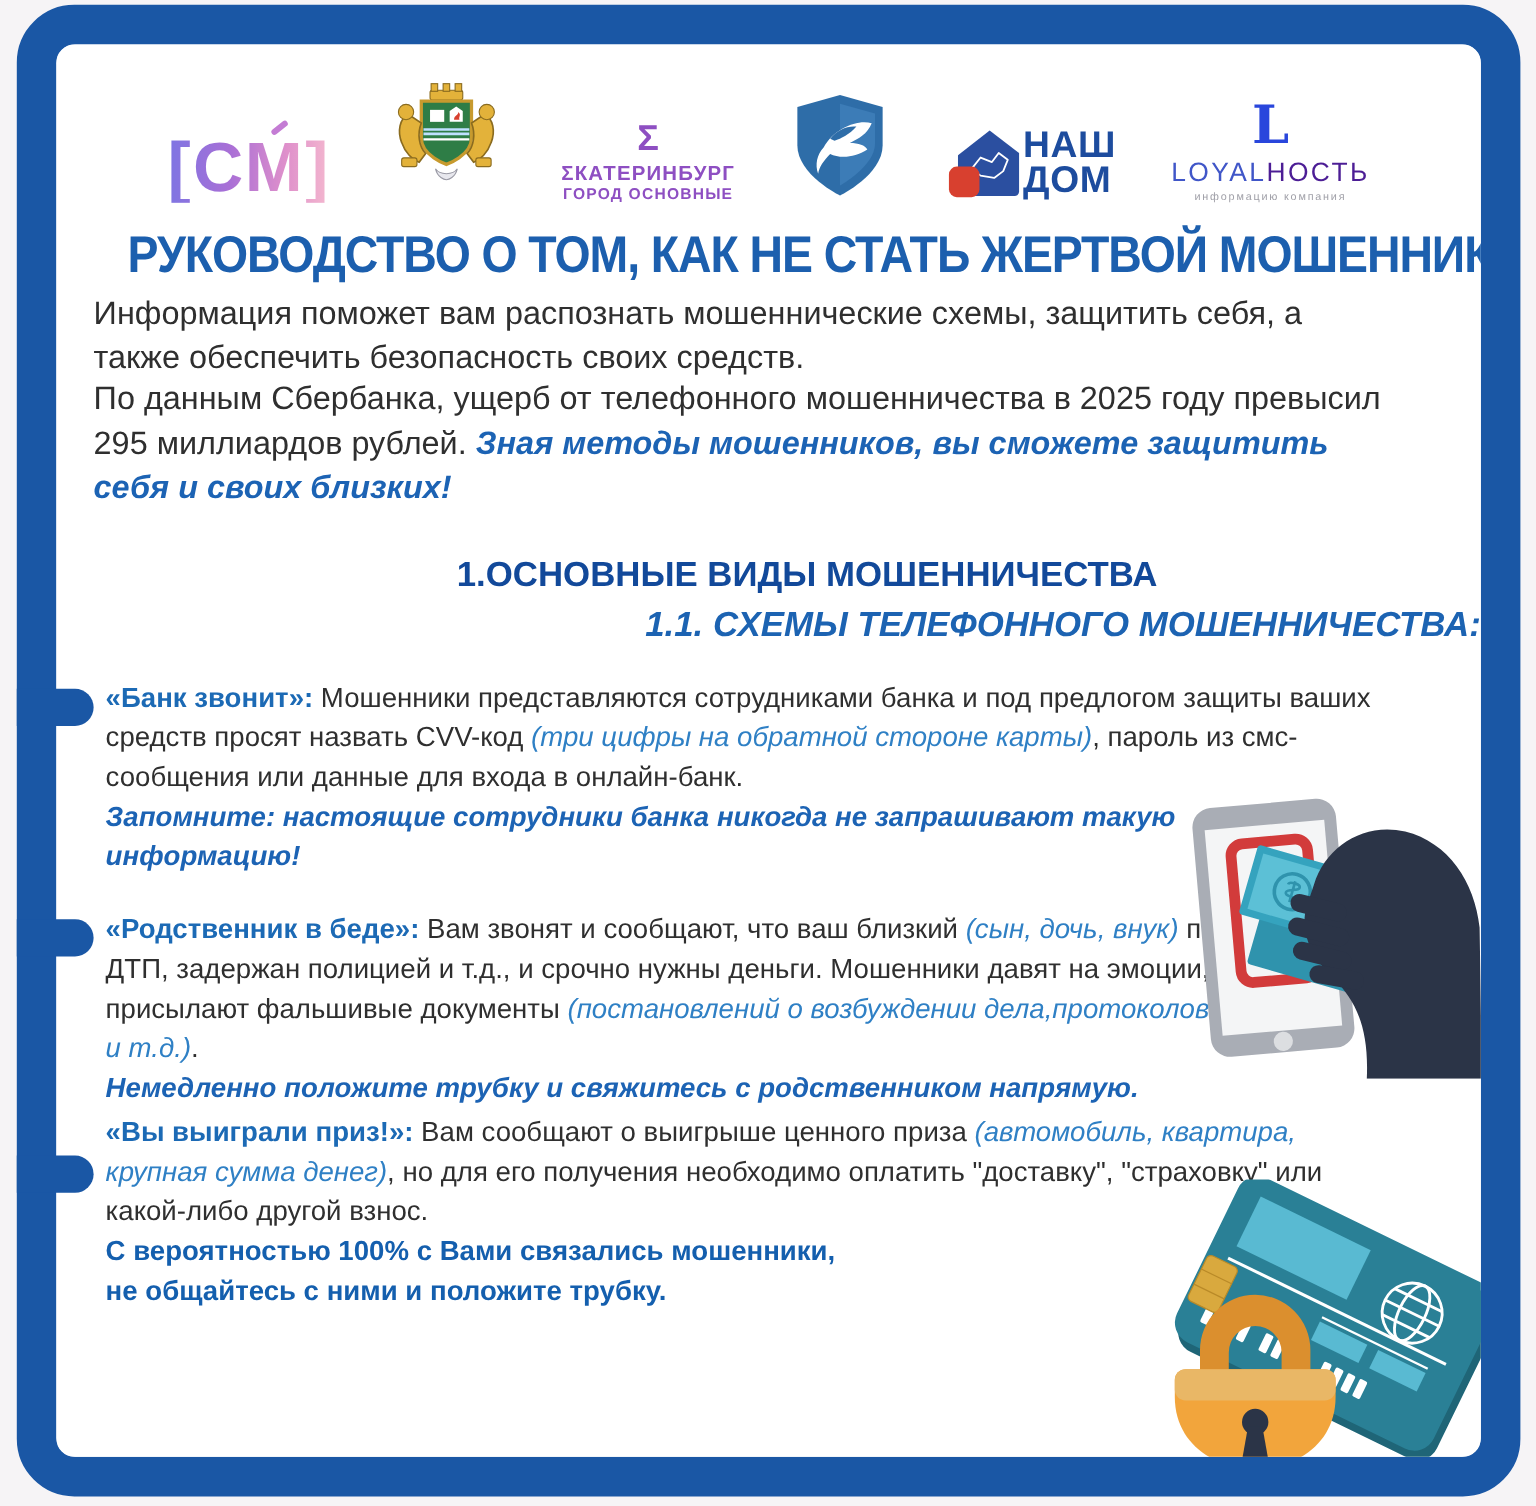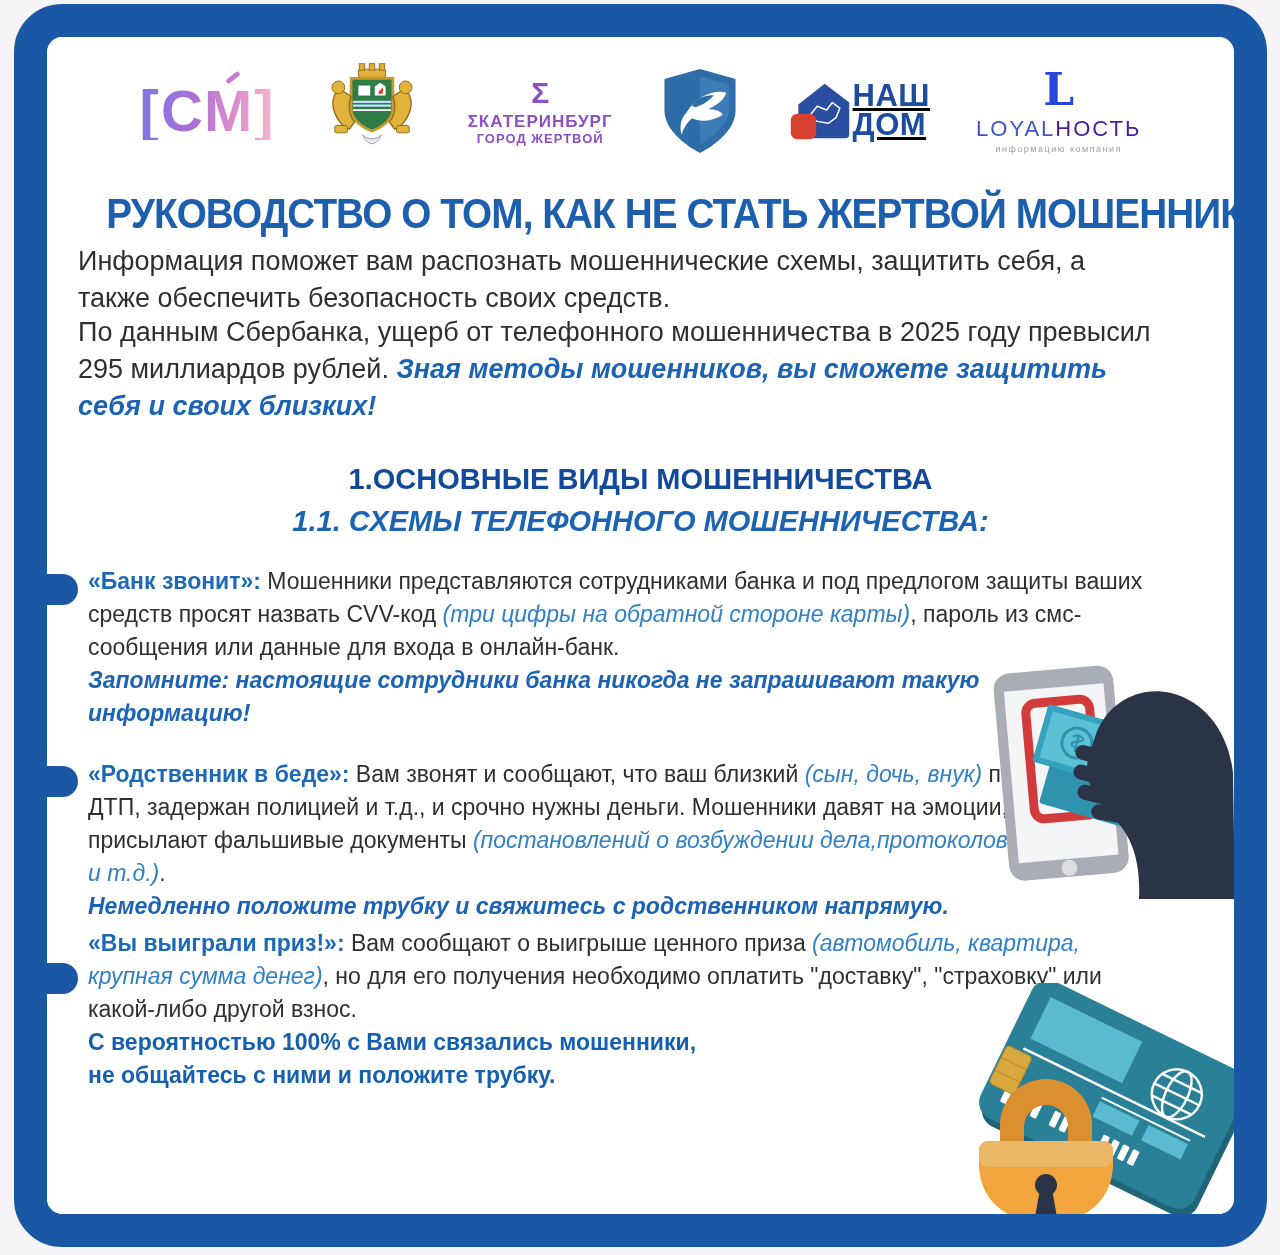--- a/index.html
+++ b/index.html
@@ -12,49 +12,49 @@
   .frame{
     position:absolute;left:14px;top:4px;width:1253px;height:1243px;
     box-sizing:border-box;border:33px solid #1a57a5;border-radius:48px;
     background:#ffffff;
   }
   .content{
     position:absolute;inset:0;overflow:hidden;border-radius:16px;background:#ffffff;
   }
   
   .logos{position:absolute;top:16px;left:0;right:0;height:116px;
-    display:flex;justify-content:center;align-items:center;gap:46px;}
+    display:flex;justify-content:center;align-items:flex-end;gap:46px;}
   .logo-sm{position:relative;font-size:58px;font-weight:800;letter-spacing:2px;
     background:linear-gradient(92deg,#7d75e3 0%,#a96fd6 38%,#df90cb 72%,#f5bacf 100%);
     -webkit-background-clip:text;background-clip:text;color:transparent;line-height:1;}
   .sm-accent{position:absolute;top:-7px;left:63%;width:16px;height:5px;border-radius:3px;
     background:#c47cd4;transform:rotate(-38deg);}
   .logo-ekb{display:flex;flex-direction:column;align-items:center;color:#8e4fc2;line-height:1.1;}
   .ekb-sigma{font-size:30px;font-weight:800;}
   .ekb-l1{font-size:17px;font-weight:800;letter-spacing:1px;margin-top:4px;}
   .ekb-l2{font-size:13px;font-weight:700;letter-spacing:1px;}
-  .logo-nashdom{display:flex;align-items:center;text-decoration:underline;}
+  .logo-nashdom{display:flex;align-items:center;}
   .nd-text{color:#1d4c9e;font-weight:800;font-size:31px;line-height:.92;letter-spacing:.5px;}
   .logo-loyal{display:flex;flex-direction:column;align-items:center;line-height:1;}
   .loyal-l{font-family:"DejaVu Serif",serif;font-size:44px;font-weight:700;color:#2946dc;}
   .loyal-line{margin-top:6px;font-size:22px;letter-spacing:2px;}
   .loyal-blue{color:#4056c8;}
   .loyal-dark{color:#4c1d95;}
   .loyal-sub{margin-top:5px;font-size:9px;letter-spacing:1.5px;color:#a0a0a8;}
   
   .title{position:absolute;top:152px;left:0;width:100%;text-align:center;
     font-size:43px;font-weight:800;color:#1c5fae;letter-spacing:-1px;
     transform:scaleX(.9);transform-origin:center;white-space:nowrap;}
   .para{position:absolute;left:31px;width:1075px;font-size:27px;line-height:37px;color:#2f2f2f;margin:0;}
   .p1{top:206px;}
   .p2{top:277px;}
   .em-bi{font-style:italic;font-weight:700;color:#1c63b4;}
   .h2{position:absolute;top:426px;left:0;width:100%;text-align:center;
-    font-size:29px;font-weight:800;color:#12499a;letter-spacing:0;}
-  .h3{position:absolute;top:468px;left:0;width:100%;text-align:center;
+    font-size:29px;font-weight:800;color:#12499a;letter-spacing:0;padding-left:32px;}
+  .h3{position:absolute;top:468px;left:0;width:100%;text-align:right;
     font-size:29px;font-weight:800;font-style:italic;color:#1c63b2;}
   
   .bullet{position:absolute;left:41px;font-size:23px;line-height:33px;color:#2f2f2f;margin:0;}
   .b1{top:528px;width:1105px;}
   .b2{top:721px;width:1030px;}
   .b3{top:890px;width:1060px;}
   .lead{font-weight:800;color:#1c6ab5;}
   .em{font-style:italic;color:#2f80c5;}
   .note{display:block;font-weight:700;font-style:italic;color:#1c63b4;}
   .b1 .note{width:950px;}
@@ -99,21 +99,21 @@
         <circle cx="18" cy="28" r="7" fill="#e3b23a" stroke="#8a6b1f"></circle>
         <circle cx="92" cy="28" r="7" fill="#e3b23a" stroke="#8a6b1f"></circle>
         <path d="M45 80 c4 6 16 6 20 0 c-2 8 -8 10 -10 10 c-2 0 -8 -2 -10 -10 z" fill="#e8e8ee" stroke="#9a9aa5"></path>
         <rect x="14" y="70" width="14" height="8" rx="2" fill="#e3b23a" stroke="#8a6b1f"></rect>
         <rect x="82" y="70" width="14" height="8" rx="2" fill="#e3b23a" stroke="#8a6b1f"></rect>
       </svg>
 
       <div class="logo-ekb">
         <div class="ekb-sigma">Σ</div>
         <div class="ekb-l1">ΣКАТЕРИНБУРГ</div>
-        <div class="ekb-l2">ГОРОД ЖЕРТВОЙ</div>
+        <div class="ekb-l2">ГОРОД ОСНОВНЫЕ</div>
       </div>
 
       <svg width="82" height="96" viewBox="0 0 90 100">
         <path d="M45 4 L84 15 V50 C84 77 45 96 45 96 C45 96 6 77 6 50 V15 Z" fill="#2e6da8"></path>
         <path d="M45 12 L77 21 V49 C77 69 45 87 45 87 Z" fill="#3c7cb7"></path>
         <path d="M30 52 C40 34 62 26 74 30 C70 40 62 44 54 48 C62 48 68 50 70 54 C58 62 44 62 36 58 C30 64 26 70 25 76 C22 68 24 58 30 52 Z" fill="#ffffff"></path>
         <path d="M36 44 C42 36 52 32 60 33 C54 40 46 44 40 46 Z" fill="#2e6da8"></path>
       </svg>
 
       <div class="logo-nashdom">

